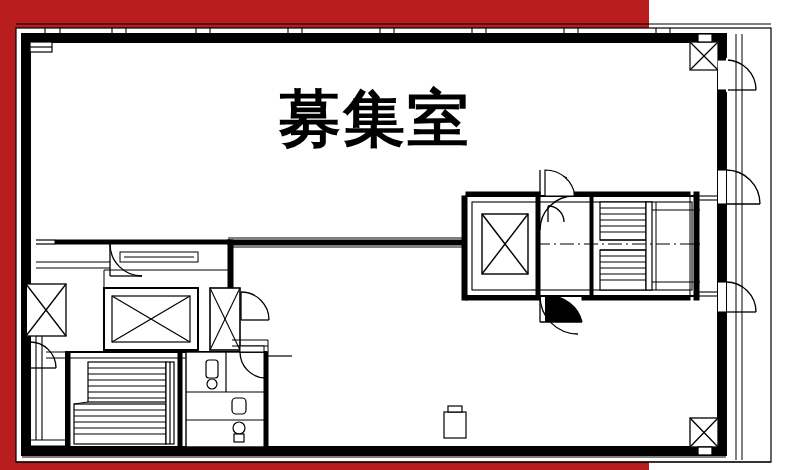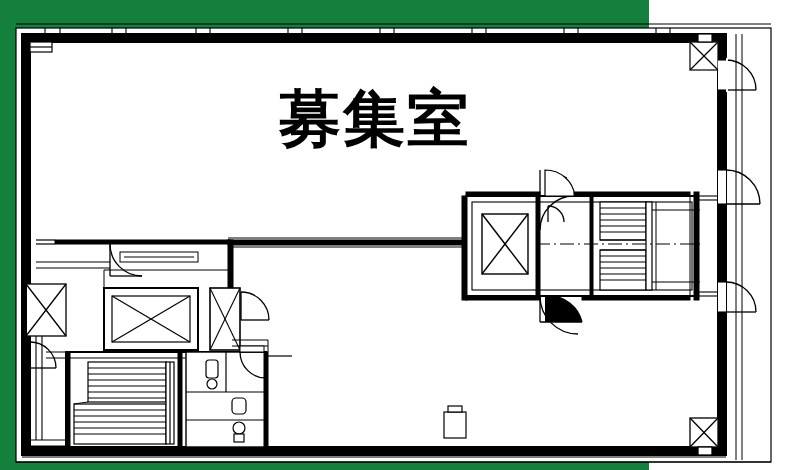--- a/index.html
+++ b/index.html
@@ -10,21 +10,21 @@
   body {
     width: 787px;
     height: 470px;
     font-family: "Liberation Sans", sans-serif;
     overflow: hidden;
   }
   #floorplan-root {
     position: relative;
     width: 649px;
     height: 470px;
-    background: #15803d;
+    background: #b91c1c;
   }
   #floorplan-svg {
     position: absolute;
     left: 0;
     top: 0;
     width: 787px;
     height: 470px;
     display: block;
   }
   .room-label {

